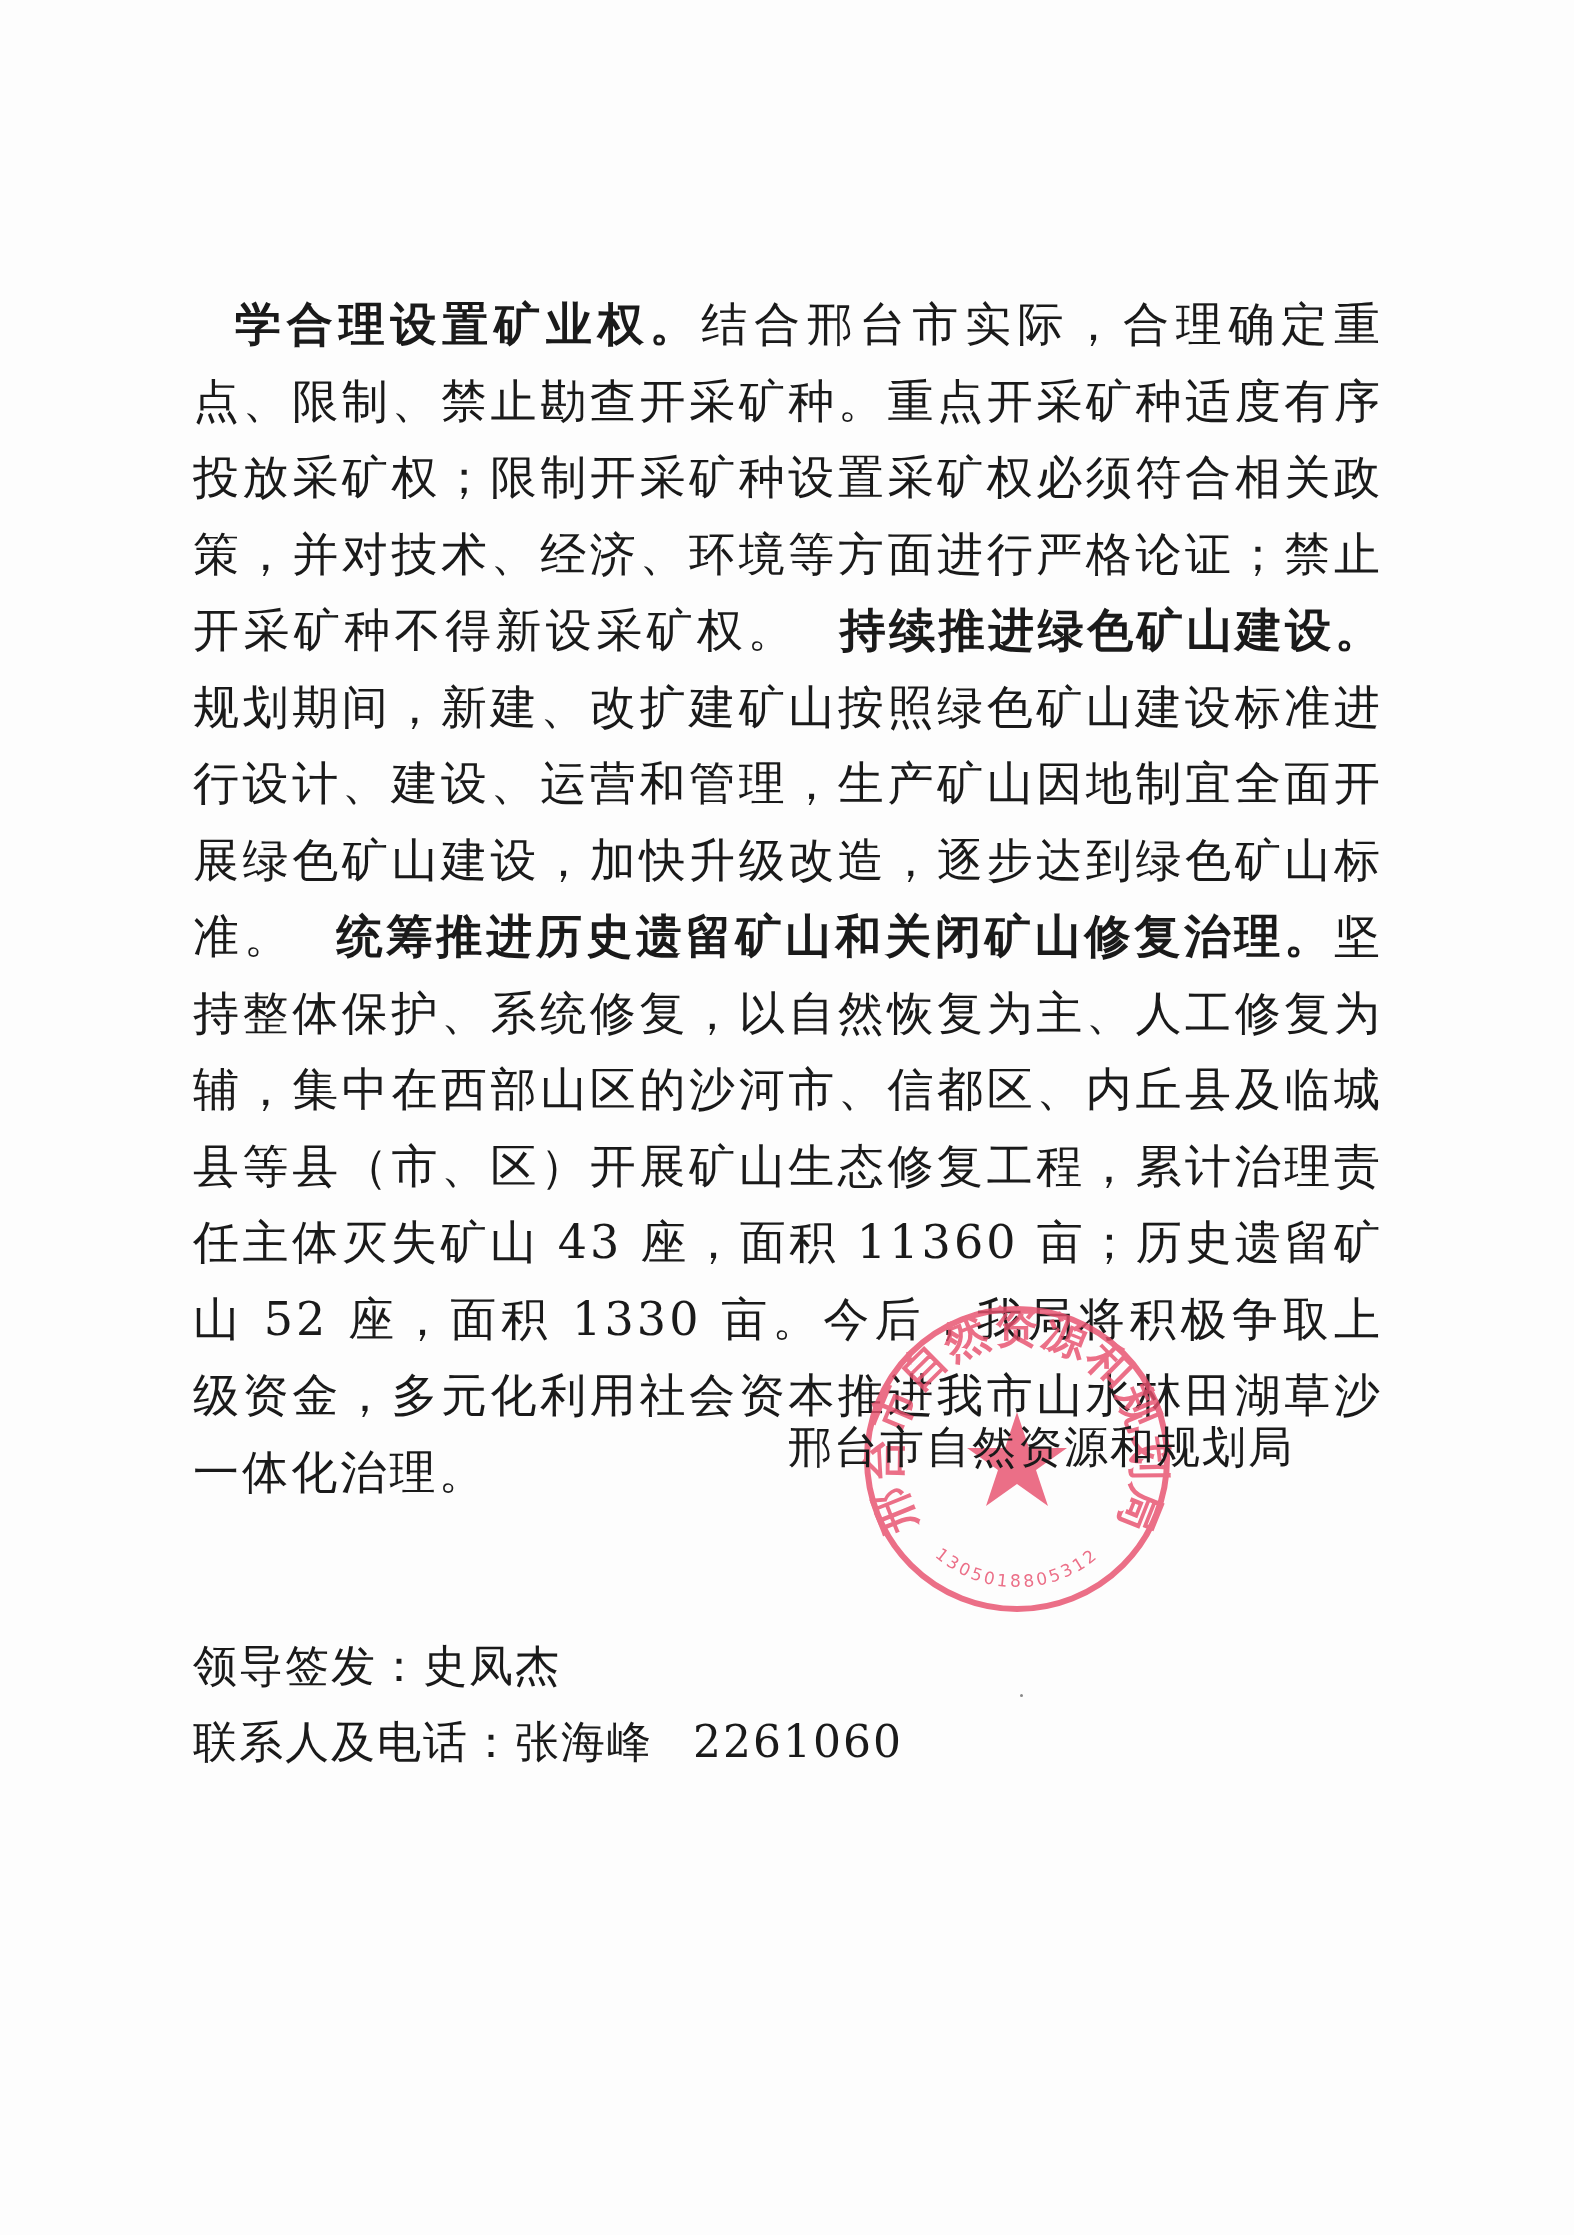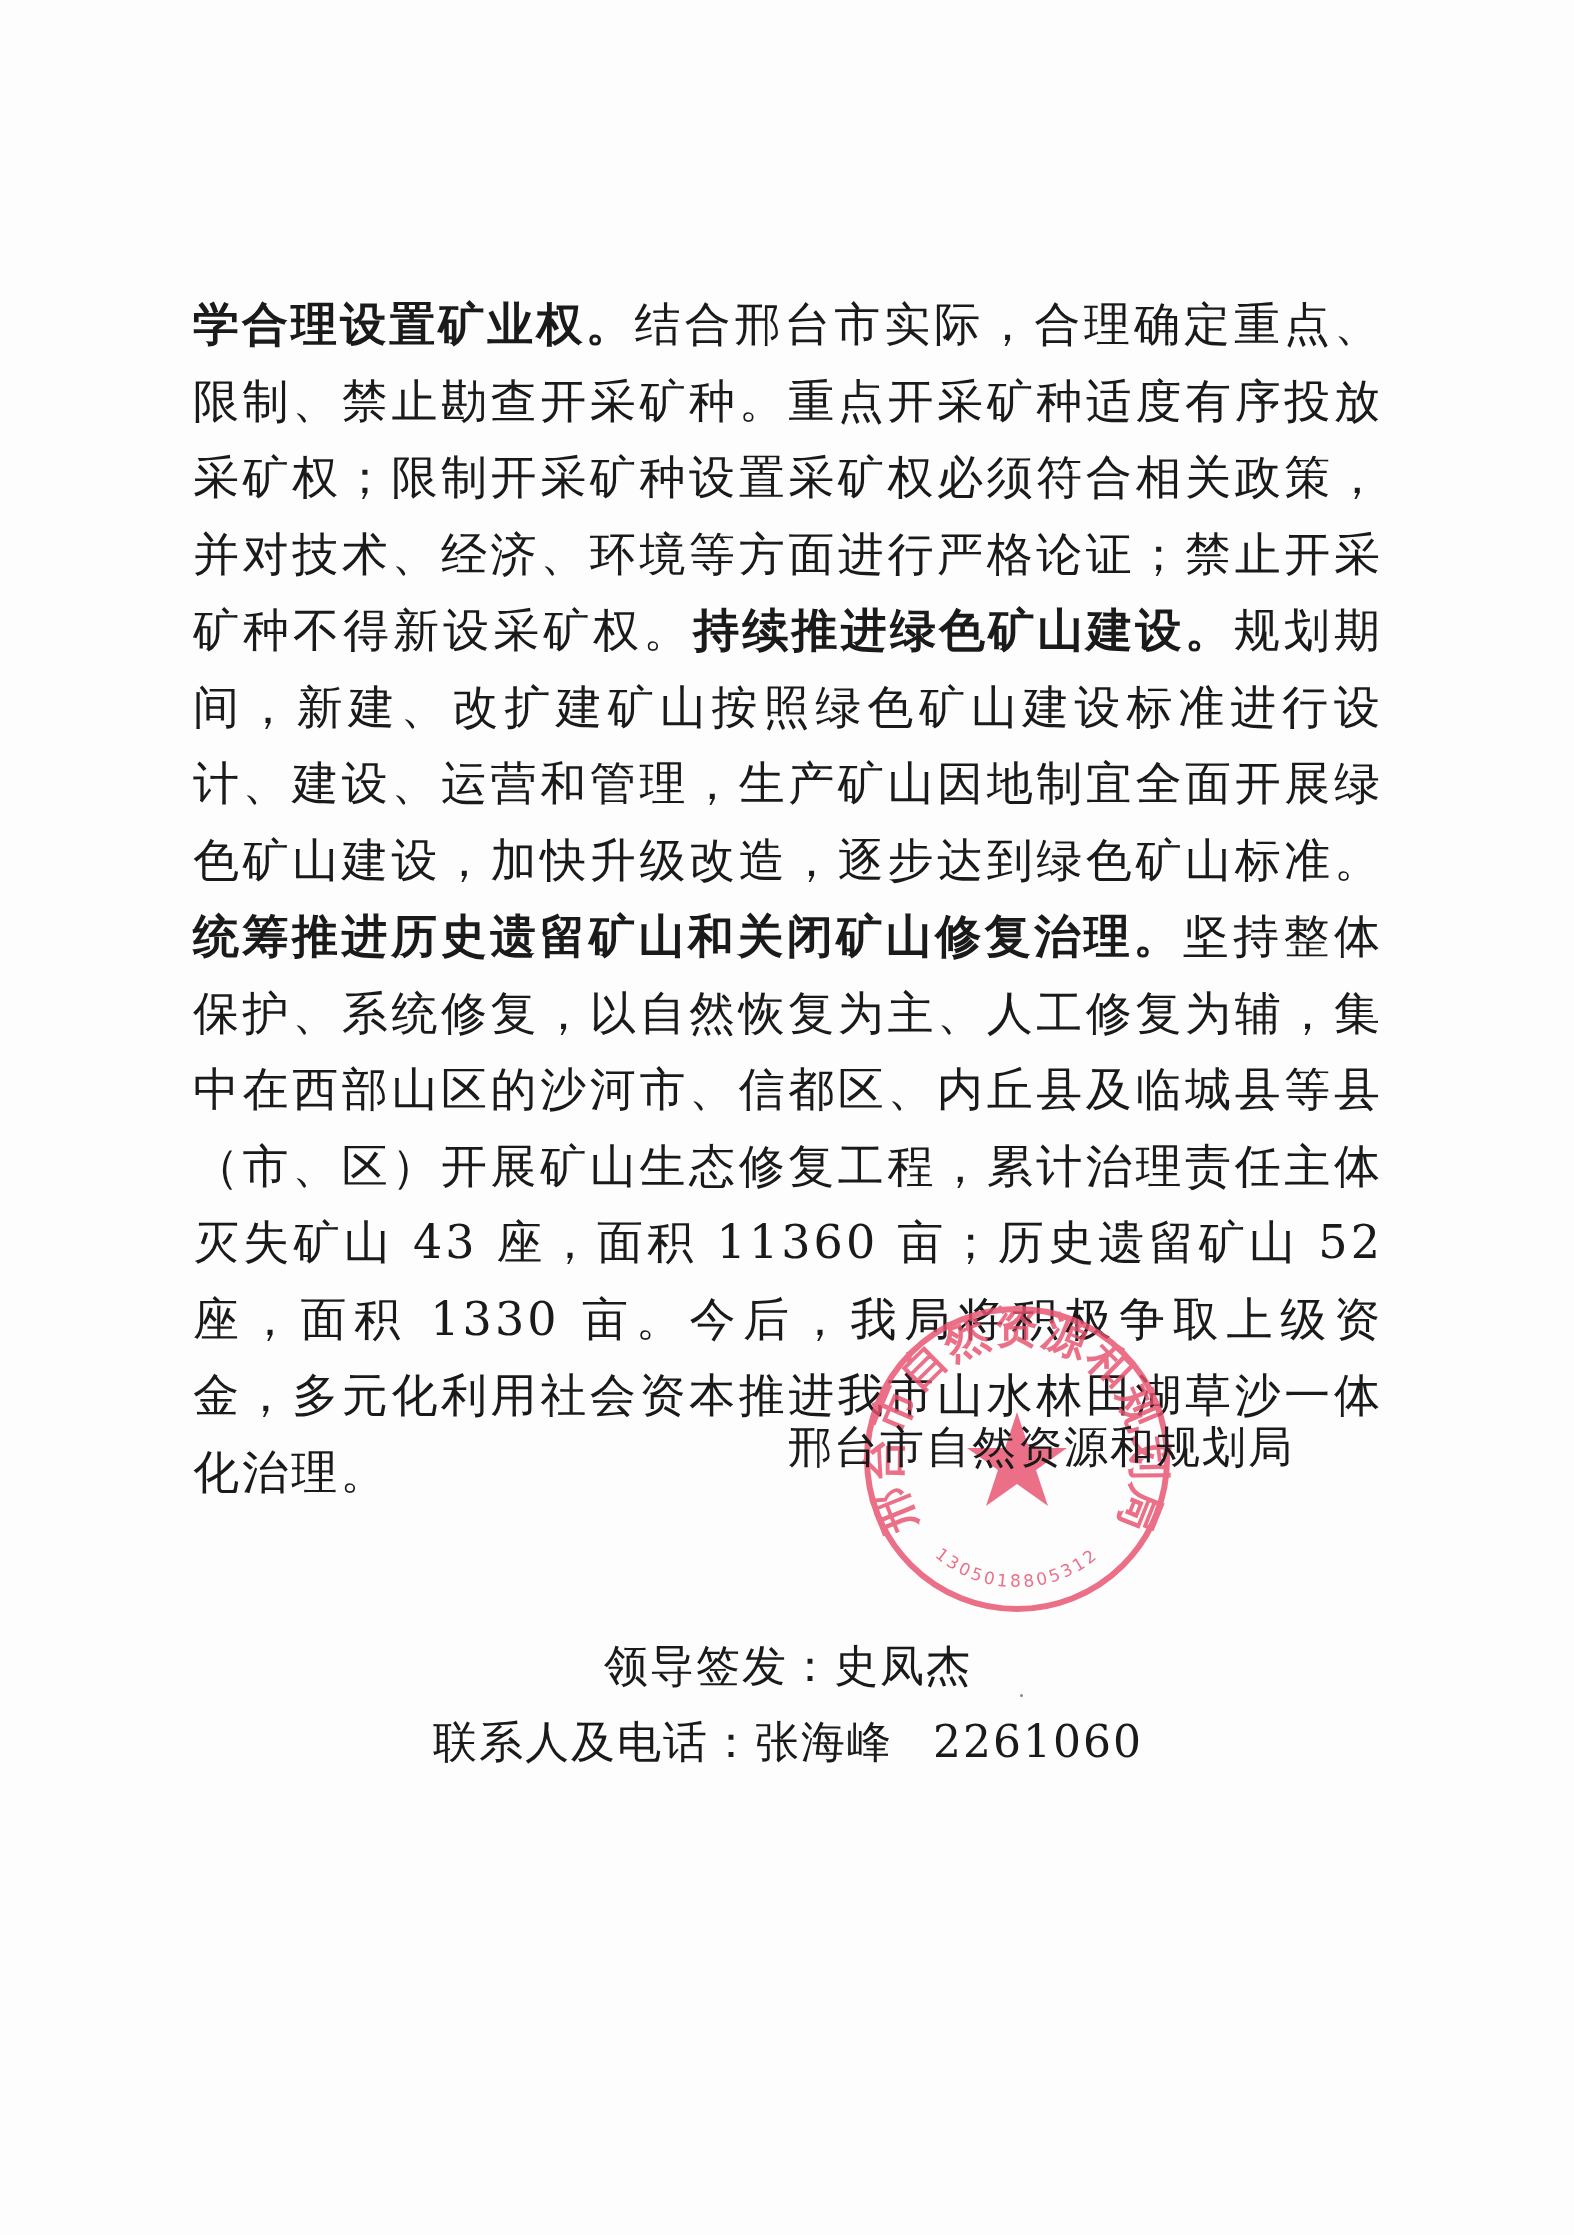--- a/index.html
+++ b/index.html
@@ -8,33 +8,33 @@
     font-family: "DejaVu Serif", "Liberation Serif", serif;
     color: #1a1a1a;
   }
   .page { position: absolute; left: 0; top: 0; width: 1574px; height: 2235px; background: #fdfdfd; }
   .body-text {
     position: absolute; left: 193px; top: 286px; width: 1190px;
     font-size: 46px; line-height: 76.5px; letter-spacing: 3.1px;
     text-align: justify; text-align-last: left;
     word-break: break-all;
   }
-  .body-text .bold { font-weight: bold; letter-spacing: 2.2px; }
+  .body-text .bold { font-weight: bold; letter-spacing: 2.2px; margin-left: 42px; }
   .sig {
     position: absolute; font-size: 44px; letter-spacing: 2px; white-space: nowrap; z-index: 2;
   }
   .sig-org { left: 788px; top: 1418px; }
   .sig-date { left: 920px; top: 1494px; }
   .seal {
     position: absolute; left: 858px; top: 1300px; width: 318px; height: 318px;
     z-index: 1; opacity: 0.82;
   }
   .footer {
     position: absolute; left: 193px; width: 1190px;
-    font-size: 44px; letter-spacing: 2px; line-height: 76px; text-align: center;
+    font-size: 44px; letter-spacing: 2px; line-height: 76px;
   }
   .f1 { top: 1628px; }
   .f2 { top: 1704px; }
   .f3 { top: 1782px; text-align: justify; word-break: break-all; }
   .gap { display: inline-block; width: 40px; }
   .speck { position: absolute; width: 3px; height: 3px; background: #888; border-radius: 50%; }
 </style>
 </head>
 <body>
 

